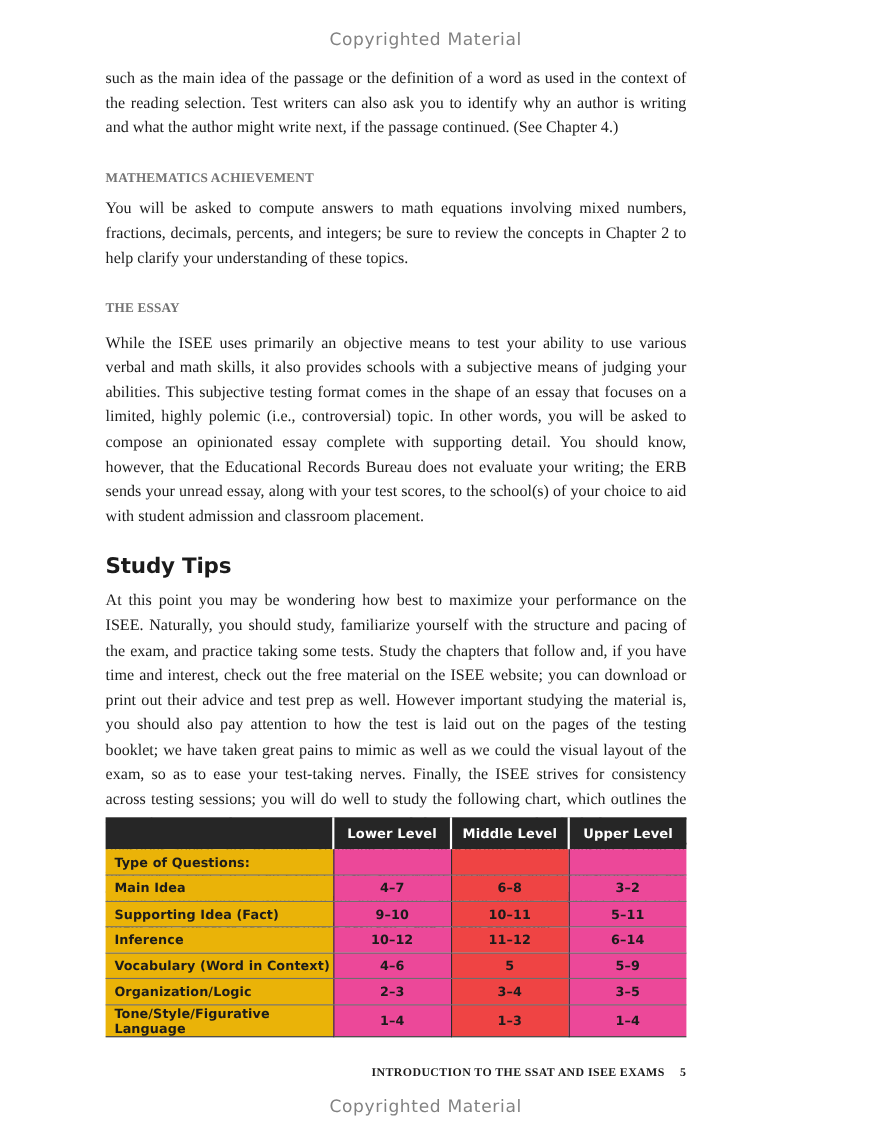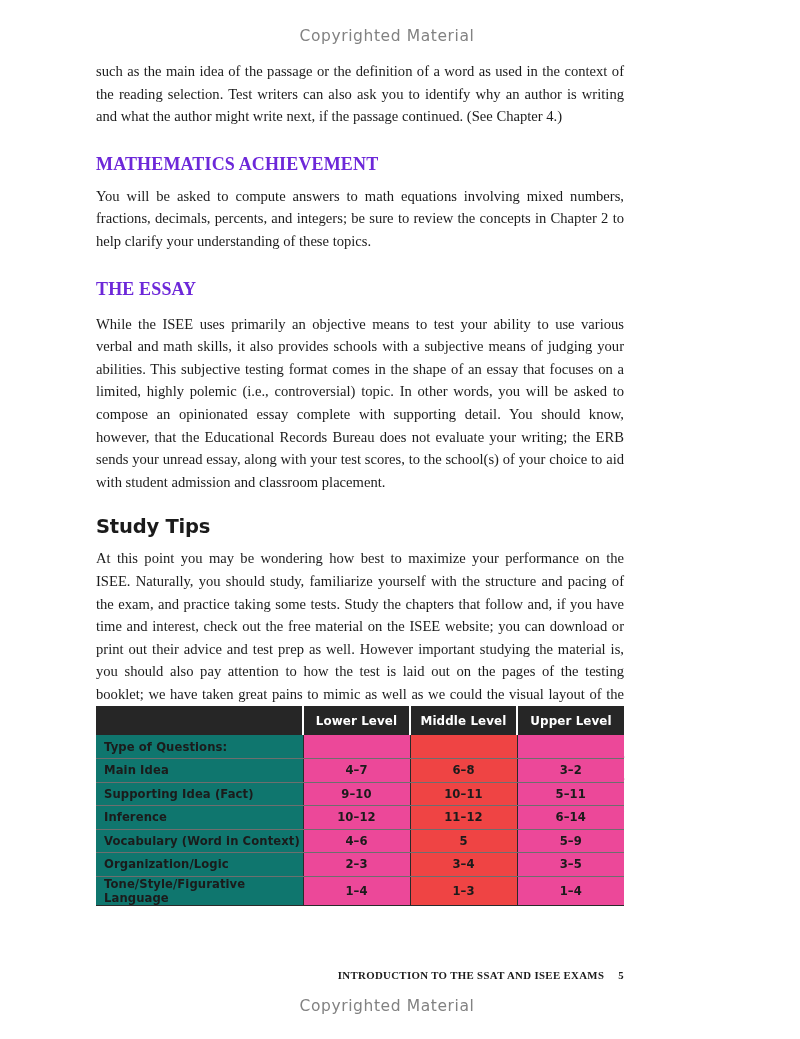--- a/index.html
+++ b/index.html
@@ -53,23 +53,23 @@
     line-height: 22.6px;
     text-align: justify;
     color: #1b1b1b;
     hyphens: manual;
   }
 
   h3.section-head {
     margin: 0;
     font-family: "Liberation Serif", serif;
     font-weight: bold;
-    font-size: 18px;
+    font-size: 12px;
     letter-spacing: 0.15px;
-    color: #6d28d9;
+    color: #737373;
   }
 
   h2.chapter-head {
     margin: 0;
     font-family: "DejaVu Sans", sans-serif;
     font-weight: bold;
     font-size: 19.5px;
     letter-spacing: -0.2px;
     color: #1b1b1b;
   }
@@ -77,21 +77,21 @@
   .sp-22 { height: 22px; }
   .sp-10 { height: 10px; }
   .sp-9  { height: 9px; }
   .sp-26 { height: 26px; }
   .sp-13 { height: 13px; }
 
   
   .freq-table {
     position: absolute;
     left: 96px;
-    top: 706px;
+    top: 743px;
     width: 528px;
     border-collapse: collapse;
     font-family: "DejaVu Sans", sans-serif;
     table-layout: fixed;
   }
   .freq-table col.c-label { width: 207px; }
   .freq-table col.c-lvl   { width: 107px; }
 
   .freq-table th {
     background: #262626;
@@ -117,21 +117,21 @@
     color: #1b1b1b;
     padding: 0;
     border-bottom: 1px solid #6e6e6e;
     border-right: 1px solid #2a2a2a;
     vertical-align: middle;
     letter-spacing: 0.1px;
   }
   .freq-table td.cell-label {
     text-align: left;
     padding-left: 8px;
-    background: #0f766e;
+    background: #eab308;
   }
   .freq-table td.cell-num {
     text-align: center;
   }
   .freq-table td.shade { background: #ec4899; }
   .freq-table td.plain { background: #ef4444; }
   .freq-table td.last { border-right: none; }
   .freq-table tbody tr:last-child td { border-bottom: 1px solid #2a2a2a; }
 
   .freq-table tbody tr.row-head td { height: 23px; }

